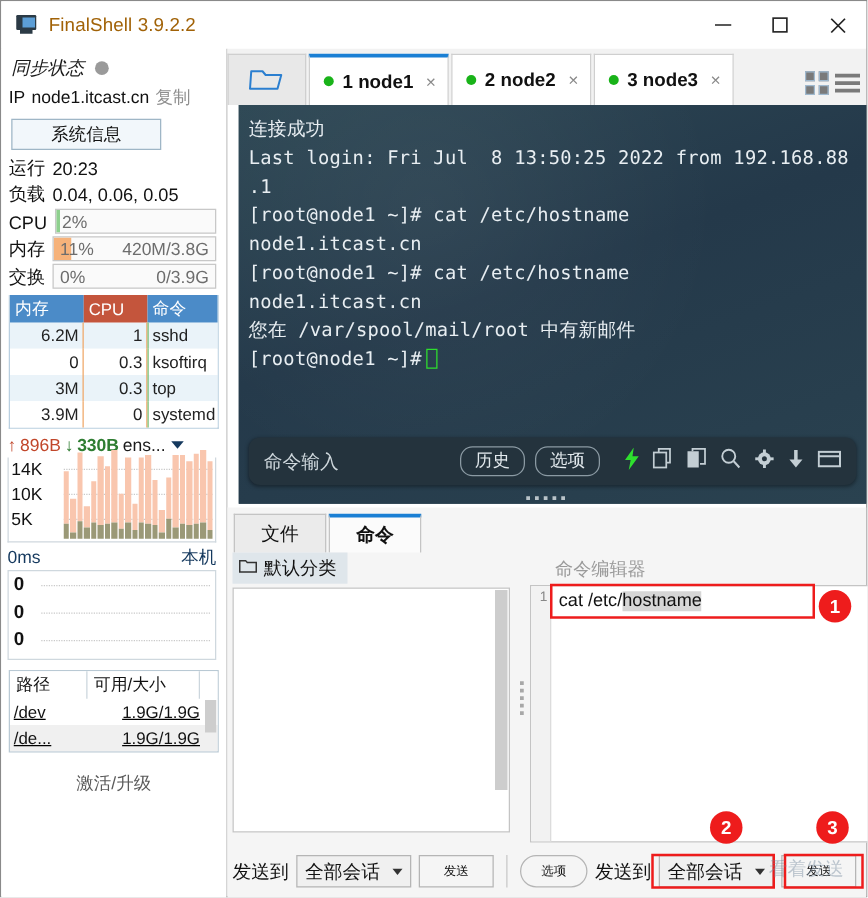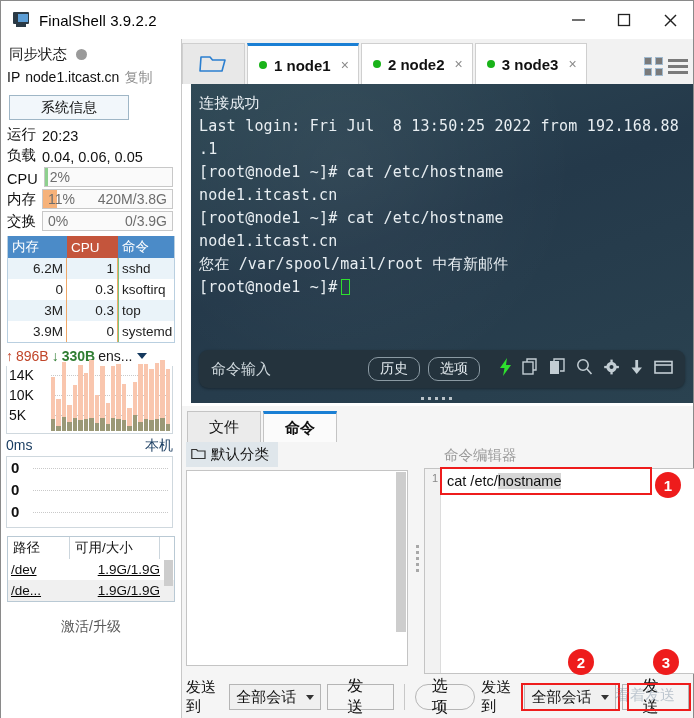--- a/index.html
+++ b/index.html
@@ -31,36 +31,36 @@
   }
   #app-icon .scr2 {
     position: absolute; left: 7px; top: 2px; width: 10px; height: 8px;
     background: #5c9ed6;
   }
   #app-icon .base {
     position: absolute; left: 5px; top: 12px; width: 10px; height: 3px;
     background: #2b3a45;
   }
   #app-title {
-    margin-left: 9px; font-size: 15px; color: #000000; letter-spacing: 0.1px;
+    margin-left: 9px; font-size: 15px; color: #a16207; letter-spacing: 0.1px;
   }
   .wbtn {
     width: 46px; height: 38px; display: flex; align-items: center;
     justify-content: center; cursor: default;
   }
   .wbtn svg { display: block; }
   #wbtns { position: absolute; right: 0; top: 0; display: flex; }
 
   
   #sidebar {
     position: absolute; left: 0; top: 38px; width: 180px; height: 679px;
     background: #ffffff; overflow: hidden;
   }
   .syncrow {
-    display: flex; align-items: center; padding: 6px 0 2px 8px; gap: 9px;
+    display: flex; align-items: center; padding: 6px 0 2px 8px; gap: 9px; font-style: italic;
   }
   .syncrow .lbl { font-size: 14.5px; color: #1a1a1a; }
   .dot-gray {
     width: 11px; height: 11px; border-radius: 50%; background: #9a9a9a;
   }
   .iprow {
     display: flex; align-items: baseline; padding: 3px 0 2px 6px; gap: 5px;
     font-size: 14px; color: #111;
   }
   .iprow .copy { color: #8e8e8e; font-size: 14px; }
@@ -353,21 +353,21 @@
     border: 1px solid #b5b5b5; display: flex; align-items: center;
     justify-content: space-between; padding: 0 6px; font-size: 15px; color: #111;
   }
   .tb-select .cd {
     width: 0; height: 0; border-left: 4px solid transparent;
     border-right: 4px solid transparent; border-top: 5px solid #333;
     margin-left: 6px;
   }
   .tb-btn {
     height: 26px; padding: 0 19px; background: #f5f5f5;
-    border: 1px solid #b5b5b5; font-size: 16px; color: #111;
+    border: 1px solid #b5b5b5; font-size: 10px; color: #111;
     display: flex; align-items: center; justify-content: center;
   }
   .tb-btn.round { border-radius: 13px; padding: 0 16px; }
   #tb-sep {
     width: 1px; height: 26px; background: #c8c8c8; margin: 0 4px;
   }
 
   
   .anno-badge {
     position: absolute; width: 26px; height: 26px; border-radius: 50%;

